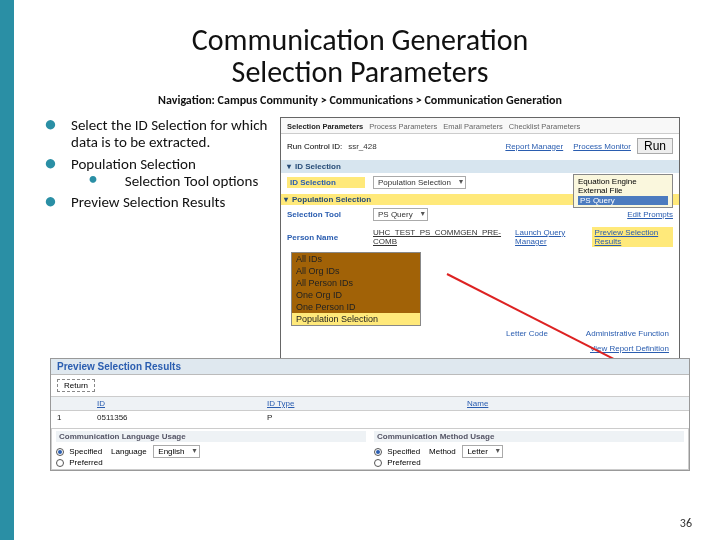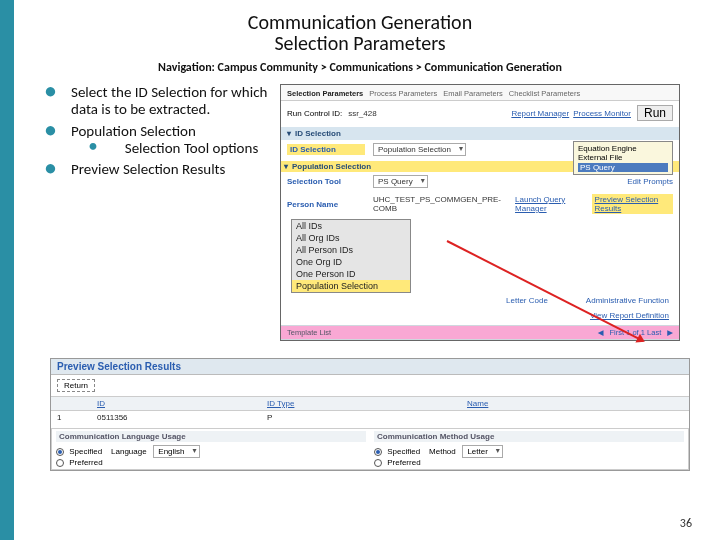--- a/index.html
+++ b/index.html
@@ -12,24 +12,24 @@
     overflow: hidden;
   }
   .accent-bar {
     position: absolute;
     left: 0; top: 0;
     width: 14px; height: 540px;
     background: #2a8fa5;
   }
   .title {
     text-align: center;
-    font-size: 20px;
+    font-size: 30px;
     font-weight: 400;
     color: #111;
-    margin-top: 12px;
+    margin-top: 24px;
     line-height: 1.05;
   }
   .nav-line {
     text-align: center;
     font-size: 12px;
     font-weight: 700;
     color: #111;
     margin-top: 6px;
   }
   .body-row {
@@ -61,37 +61,37 @@
     font-family: Verdana, Arial, sans-serif;
     font-size: 8px;
     background: #fff;
     position: relative;
   }
   .tabs { display: flex; gap: 6px; padding: 4px 6px 2px; border-bottom: 1px solid #ccc; background:#f8f8f8;}
   .tab { color: #666; font-size: 7.5px; white-space: nowrap; }
   .tab.active { color: #222; font-weight: bold; }
   .rc-row { display:flex; align-items:center; padding:4px 6px; gap:6px; font-size:8px;}
   .rc-row .v { color:#333; }
-  .links { color: #2a5db0; display:flex; gap:4px; margin-left:auto;align-items:flex-end; }
+  .links { color: #2a5db0; display:flex; gap:10px; margin-left:auto;align-items:flex-end; }
   .links span { text-decoration: underline; cursor:default; }
   .run-btn { border:1px solid #aaa; padding:0 6px; font-size:12px; background:#eee;}
   .section-bar {
     background: #d7e5ef; color:#274c77; font-weight:bold;
     font-size:8px; padding:2px 6px; display:flex; align-items:center;
     margin-top:2px;
   }
   .section-bar .tri { margin-right:4px; font-size:8px;}
   .field-row { display:flex; align-items:center; padding:3px 6px; gap:8px; font-size:8px; color:#333;}
   .lbl { color:#2a5db0; font-weight:bold; min-width:78px;}
   .hl-yellow { background: #ffe97a; padding:1px 3px; }
   .dd { border:1px solid #aaa; padding:1px 14px 1px 4px; font-size:8px; position:relative; background:#fff; display:inline-block;}
   .dd::after { content:"▾"; position:absolute; right:2px; top:0; color:#555; font-size:8px;}
   .preview-link { color:#2a5db0; text-decoration:underline; margin-left:auto; font-size:8px;}
   .dropbox {
-    border:1px solid #888; background:#e5e5e5; width:120px; font-size:9px; color:#222;
+    border:1px solid #888; background:#a16207; width:130px; font-size:9px; color:#222;
     margin-left:10px; margin-top:2px;
   }
   .dropbox div { padding:1px 4px; }
   .dropbox .sel { background:#ffe97a; }
   .id-tip {
     position:absolute; right:6px; top:56px;
     border:1px solid #888; background:#faf7dd; font-size:8px; padding:2px 4px; width:100px;
   }
   .id-tip div { white-space:nowrap; }
   .id-tip .psq { background:#4c7bbf; color:#fff; padding:0 2px; margin-top:1px;}
@@ -189,25 +189,25 @@
       <div class="psq">PS Query</div>
     </div>
 
     <div class="section-bar hl-yellow">
       <span class="tri">▾</span>
       <span>Population Selection</span>
     </div>
     <div class="field-row">
       <span class="lbl">Selection Tool</span>
       <span class="dd">PS Query</span>
-      <span style="margin-left:auto;color:#2a5db0;">Edit Prompts</span>
+      <span style="margin-left:auto;color:#2a5db0;text-decoration:underline">Edit Prompts</span>
     </div>
     <div class="field-row">
       <span class="lbl">Person Name</span>
-      <span style="color:#333;">UHC_TEST_PS_COMMGEN_PRE-COMB</span>
+      <span style="color:#333;text-decoration:underline;">UHC_TEST_PS_COMMGEN_PRE-COMB</span>
       <span style="margin-left:6px;color:#2a5db0;text-decoration:underline">Launch Query Manager</span>
       <span class="preview-link hl-yellow">Preview Selection Results</span>
     </div>
 
     <div class="dropbox">
       <div>All IDs</div>
       <div>All Org IDs</div>
       <div>All Person IDs</div>
       <div>One Org ID</div>
       <div>One Person ID</div>

